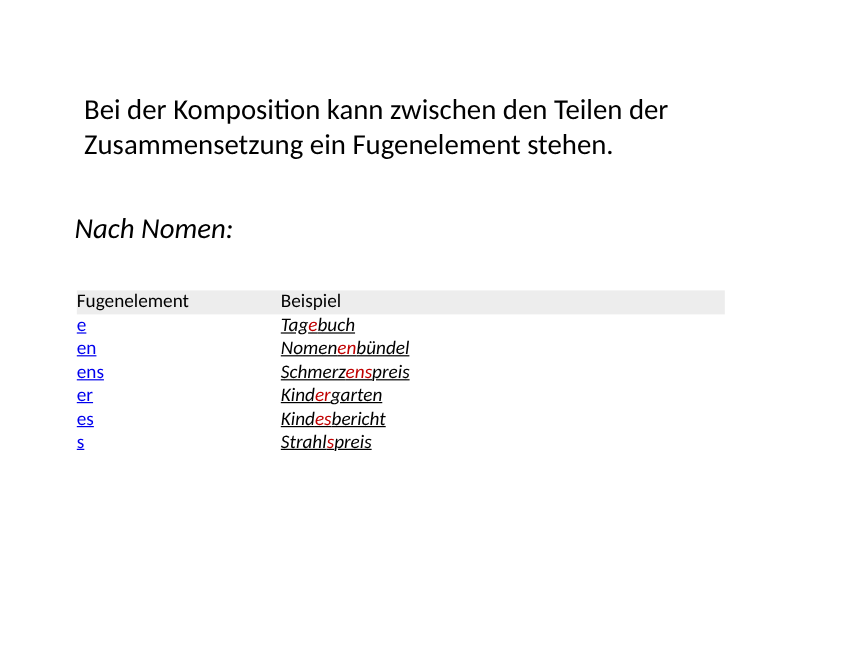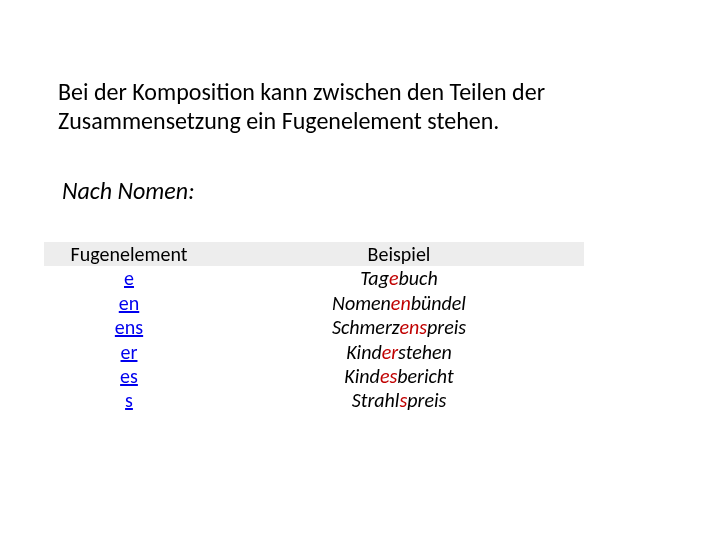--- a/index.html
+++ b/index.html
@@ -13,50 +13,49 @@
   }
   .slide {
     position: relative;
     width: 720px;
     height: 540px;
     box-sizing: border-box;
   }
   .intro {
     position: absolute;
     top: 78px;
-    left: 58px;
+    left: 70px;
     width: 580px;
     font-size: 24px;
     line-height: 1.2;
   }
   .subhead {
     position: absolute;
     top: 176px;
     left: 62px;
     font-size: 24px;
     font-style: italic;
   }
   .table {
     position: absolute;
     top: 242px;
-    left: 44px;
+    left: 64px;
     width: 540px;
-    font-size: 20px;
+    font-size: 16px;
     line-height: 1.22;
-    text-align: center;
   }
   .row { display: flex; }
   .col-left  { width: 170px; }
   .col-right { flex: 1; }
   .header-row { background: #ededed; }
   .link {
     color: #0000ee;
     text-decoration: underline;
   }
-  .italic { font-style: italic; }
+  .italic { font-style: italic; text-decoration: underline; }
   .red { color: #c00000; }
 </style>
 </head>
 <body>
 
 <div class="slide">
 
   <div class="intro">Bei der Komposition kann zwischen den Teilen der Zusammensetzung ein Fugenelement stehen.</div>
 
   <div class="subhead">Nach Nomen:</div>
@@ -74,21 +73,21 @@
     <div class="row">
       <div class="col-left"><span class="link">en</span></div>
       <div class="col-right italic"><span>Nomen</span><span class="red">en</span><span>bündel</span></div>
     </div>
     <div class="row">
       <div class="col-left"><span class="link">ens</span></div>
       <div class="col-right italic"><span>Schmerz</span><span class="red">ens</span><span>preis</span></div>
     </div>
     <div class="row">
       <div class="col-left"><span class="link">er</span></div>
-      <div class="col-right italic"><span>Kind</span><span class="red">er</span><span>stehen</span></div>
+      <div class="col-right italic"><span>Kind</span><span class="red">er</span><span>garten</span></div>
     </div>
     <div class="row">
       <div class="col-left"><span class="link">es</span></div>
       <div class="col-right italic"><span>Kind</span><span class="red">es</span><span>bericht</span></div>
     </div>
     <div class="row">
       <div class="col-left"><span class="link">s</span></div>
       <div class="col-right italic"><span>Strahl</span><span class="red">s</span><span>preis</span></div>
     </div>
   </div>

